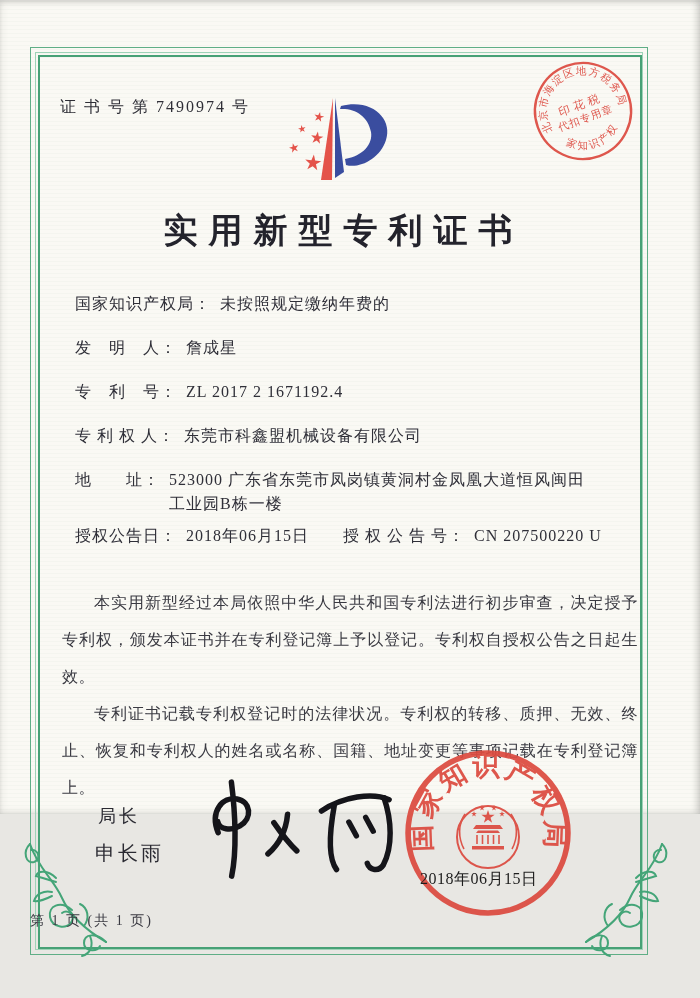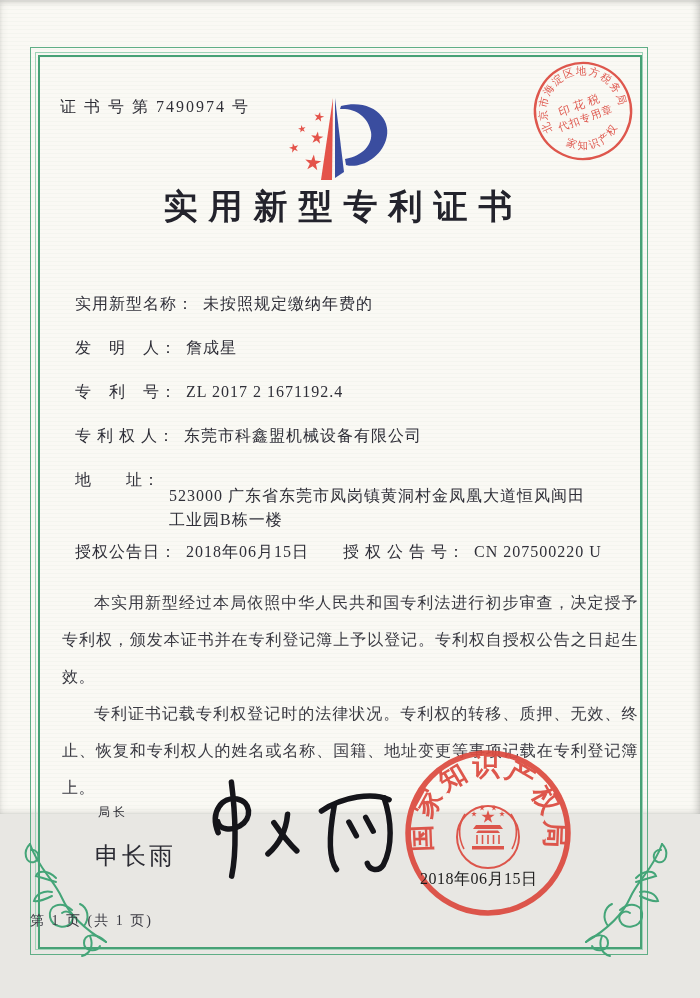--- a/index.html
+++ b/index.html
@@ -7,34 +7,34 @@
        font-family:"Liberation Serif","DejaVu Serif",serif;}
   .page{position:relative;width:700px;height:814px;background:#faf9f4;
         background-image:repeating-linear-gradient(0deg, rgba(170,190,175,0.07) 0 1px, transparent 1px 4px);
         box-shadow:inset 0 0 10px rgba(0,0,0,0.10), inset -4px 0 6px rgba(0,0,0,0.10), inset 0 3px 4px rgba(0,0,0,0.06);}
   
   .frame-a{position:absolute;left:30px;top:47px;width:616px;height:906px;border:1px solid #5fae86;}
   .frame-b{position:absolute;left:35px;top:52px;width:606px;height:896px;border:1px solid #9ed3b7;}
   .frame-c{position:absolute;left:38px;top:55px;width:600px;height:890px;border:2px solid #47a176;}
   .certno{position:absolute;left:60px;top:97px;font-size:16px;letter-spacing:2px;color:#2e2e36;}
   .logo{position:absolute;left:285px;top:94px;width:128px;height:94px;}
-  .title{position:absolute;left:30px;top:184px;width:616px;text-align:center;
+  .title{position:absolute;left:30px;top:208px;width:616px;text-align:center;
          font-size:34px;font-weight:600;letter-spacing:11px;color:#23232c;text-indent:11px;}
   .fields{position:absolute;left:75px;top:292px;width:545px;font-size:16px;color:#2f2f38;}
   .frow{margin-bottom:20px;line-height:24px;position:relative;white-space:nowrap;}
   .frow .flabel{letter-spacing:1px;}
   .frow .fvalue{margin-left:9px;letter-spacing:1px;}
   .frow-address{margin-bottom:8px;white-space:normal;}
-  .frow-address .addr{display:inline-block;vertical-align:top;margin-left:9px;max-width:430px;letter-spacing:1px;margin-top:16px;}
+  .frow-address .addr{display:inline-block;vertical-align:top;margin-left:9px;max-width:430px;letter-spacing:1px;}
   .grant-right{position:absolute;left:268px;top:0;}
   .paras{position:absolute;left:62px;top:584px;width:576px;font-size:16px;line-height:37px;
          color:#3a3a42;text-align:justify;letter-spacing:0.5px;}
   .paras p{margin:0;text-indent:2em;}
-  .sig-title{position:absolute;left:98px;top:804px;font-size:12px;letter-spacing:3px;color:#2b2b33;}
-  .sig-name{position:absolute;left:95px;top:840px;font-size:24px;letter-spacing:3px;color:#2b2b33;font-family:Liberation Serif, serif;}
+  .sig-title{position:absolute;left:98px;top:804px;font-size:18px;letter-spacing:3px;color:#2b2b33;}
+  .sig-name{position:absolute;left:95px;top:840px;font-size:20px;letter-spacing:3px;color:#2b2b33;font-family:Liberation Serif, serif;}
   .signature{position:absolute;left:188px;top:772px;width:210px;height:110px;transform:rotate(-2deg);}
   .seal{position:absolute;left:402px;top:747px;width:172px;height:172px;opacity:0.93;}
   .seal-date{position:absolute;left:420px;top:869px;width:150px;font-size:16px;color:#1d1d1d;
              letter-spacing:0.5px;white-space:nowrap;}
   .taxstamp{position:absolute;left:530px;top:58px;width:106px;height:106px;transform:rotate(-20deg);opacity:0.95;}
   .ornament{position:absolute;width:92px;height:122px;}
   .orn-br{left:578px;top:838px;}
   .orn-bl{left:22px;top:838px;transform:scaleX(-1);}
   .footer{position:absolute;left:30px;top:912px;width:616px;text-align:left;
           font-size:14px;letter-spacing:2px;color:#3a3a42;}
@@ -62,21 +62,21 @@
     <g fill="#3a4d9f">
       <path d="M50,4 L50,84 L59,78 Z"></path>
       <path d="M56,12 C88,4 108,26 101,46 C95,65 74,75 61,71 L60,65 C78,62 88,50 86,38 C83,22 70,14 55,15 Z"></path>
     </g>
   </svg>
 
   <div class="title">实用新型专利证书</div>
 
   <div class="fields">
     <div class="frow">
-      <span class="flabel">实用新型名称：</span><span class="fvalue">未按照规定缴纳年费的</span>
+      <span class="flabel">国家知识产权局：</span><span class="fvalue">未按照规定缴纳年费的</span>
     </div>
     <div class="frow">
       <span class="flabel">发　明　人：</span><span class="fvalue">詹成星</span>
     </div>
     <div class="frow">
       <span class="flabel">专　利　号：</span><span class="fvalue">ZL 2017 2 1671192.4</span>
     </div>
     <div class="frow">
       <span class="flabel">专 利 权 人：</span><span class="fvalue">东莞市科鑫盟机械设备有限公司</span>
     </div>

